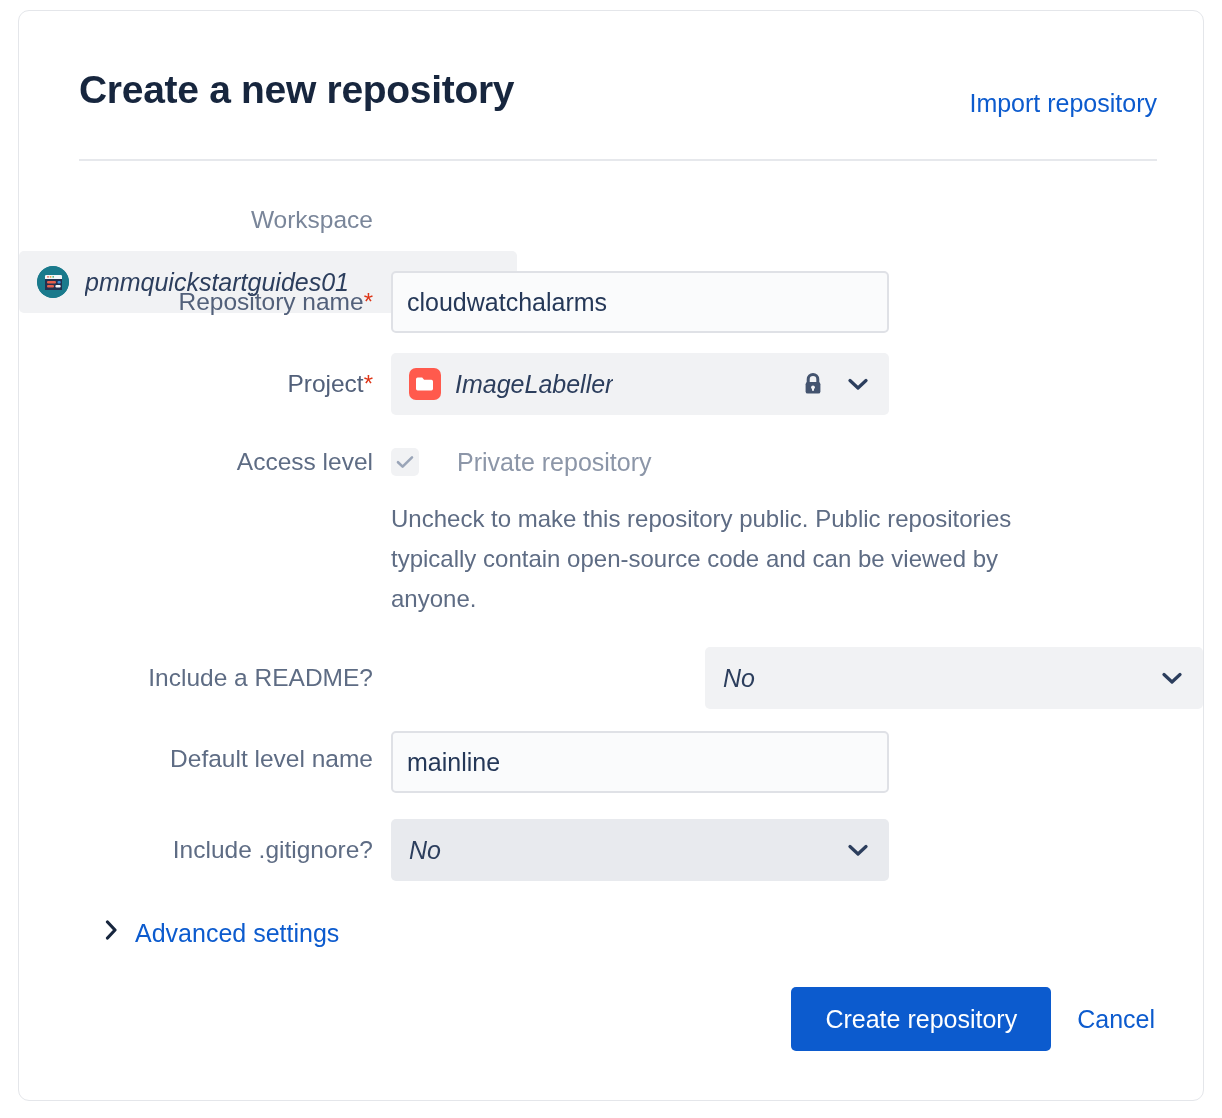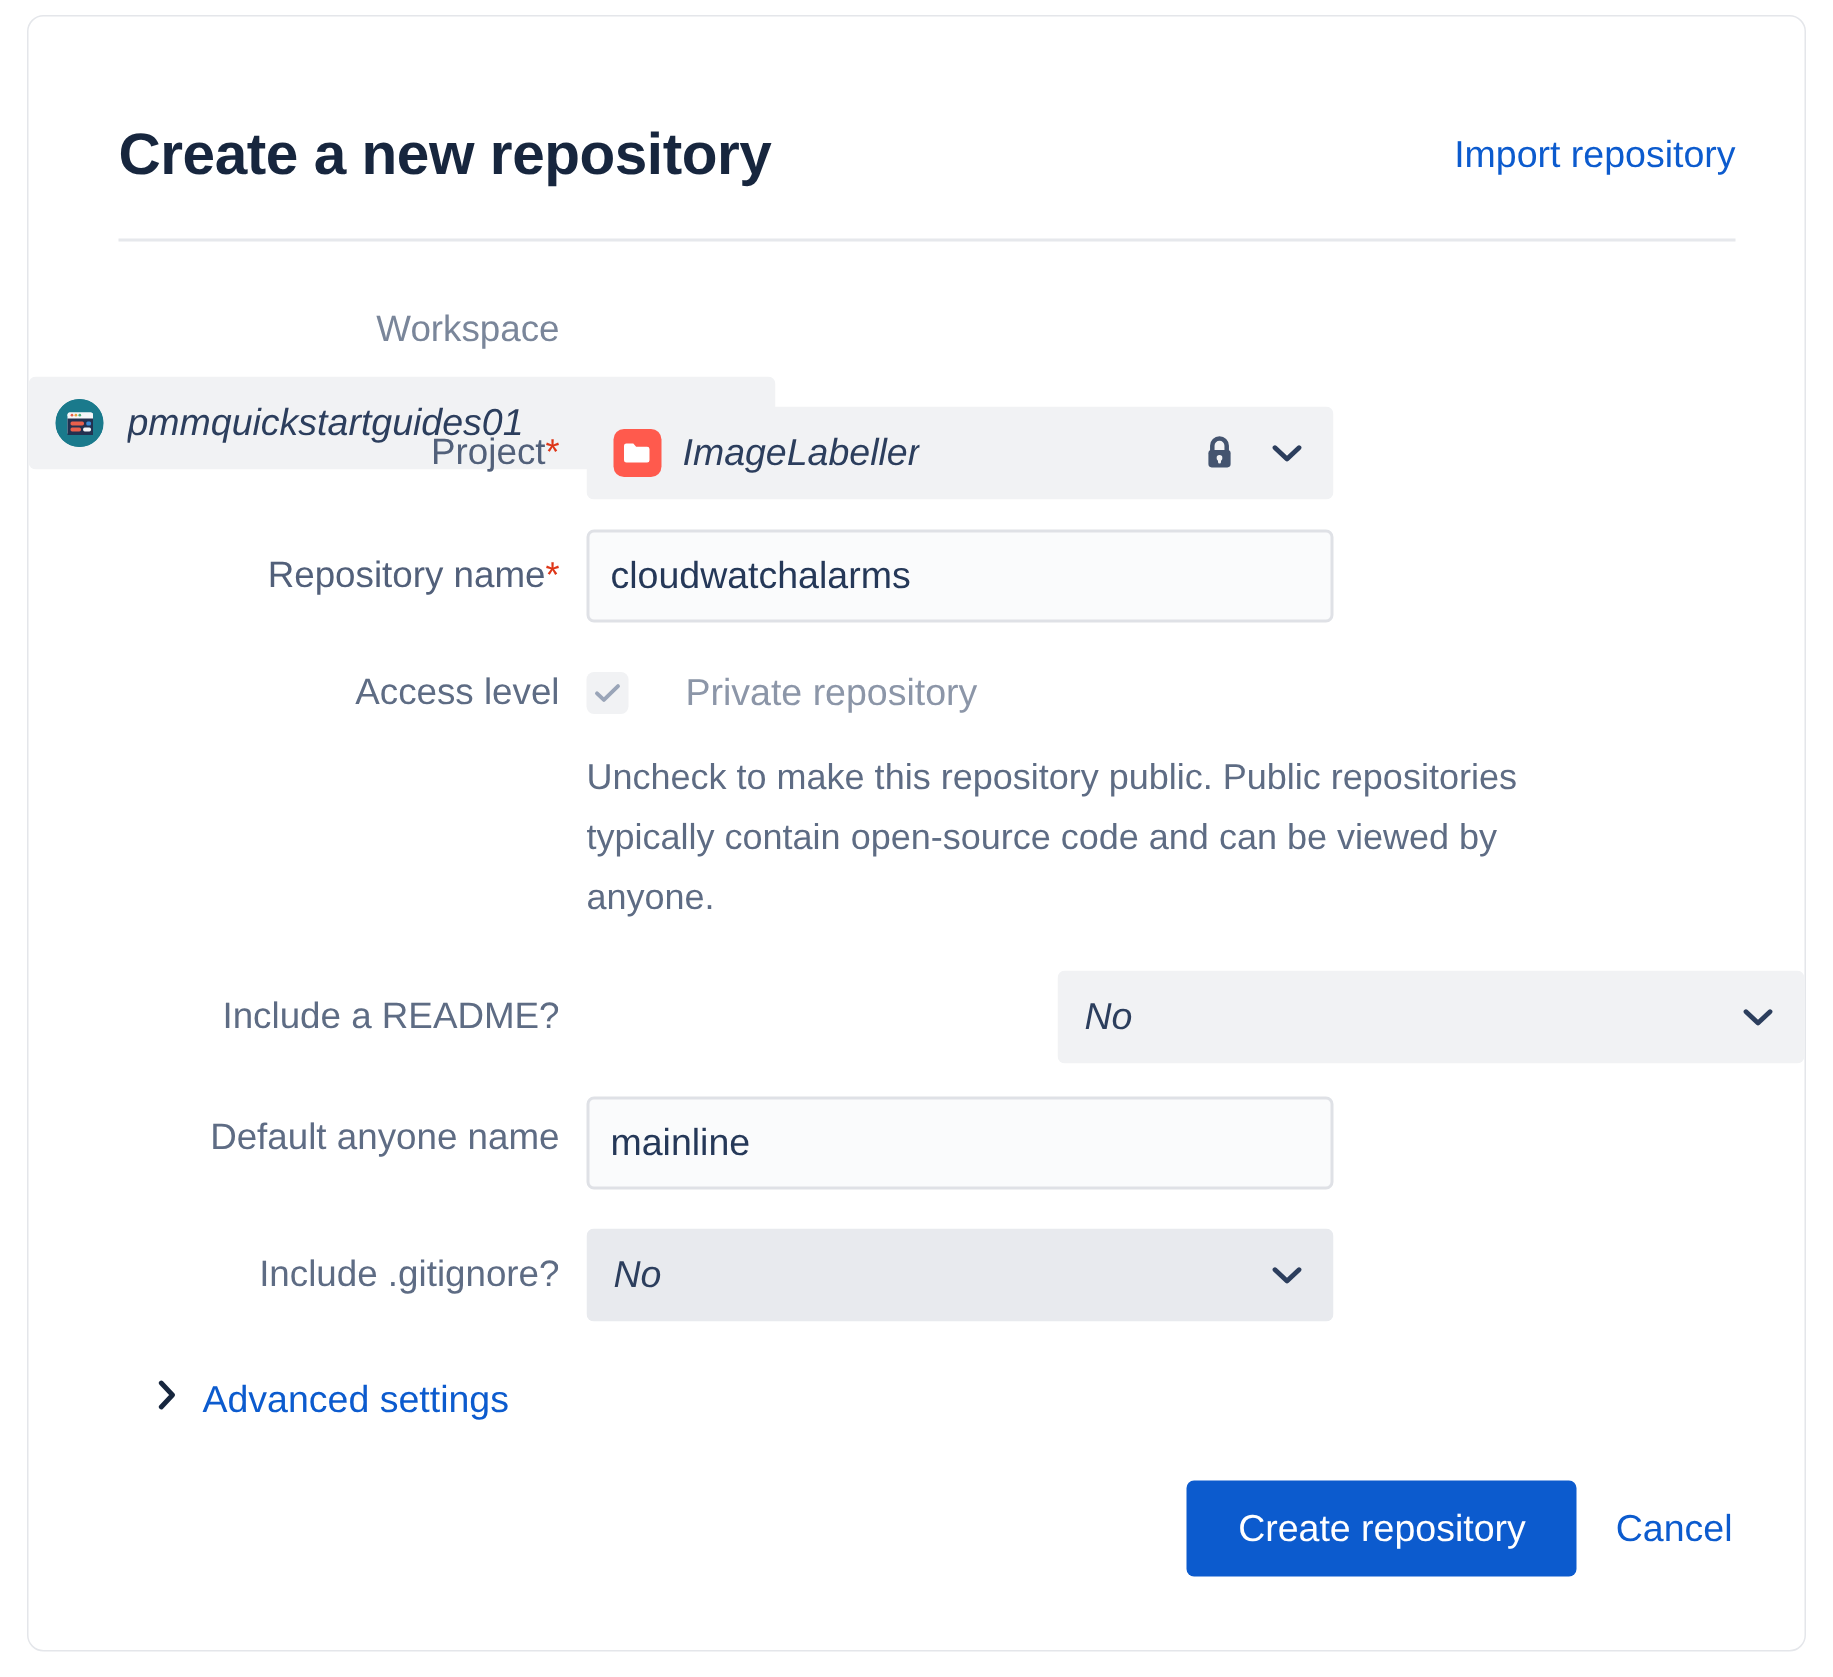--- a/index.html
+++ b/index.html
@@ -39,21 +39,21 @@
     left: 60px;
     top: 58px;
     width: 1078px;
     height: 92px;
     border-bottom: 2px solid #E6E8EC;
     box-sizing: border-box;
   }
   .page-title {
     position: absolute;
     left: 0;
-    top: 14px;
+    top: 0;
     font-size: 39px;
     font-weight: 700;
     color: #17263E;
     letter-spacing: -0.3px;
     line-height: 1.1;
     white-space: nowrap;
   }
   .import-link {
     position: absolute;
     right: 0;
@@ -307,20 +307,31 @@
               <svg width="20" height="13" viewBox="0 0 20 13">
                   <path d="M2 2.5 L10 10 L18 2.5" stroke="#2C3E5D" stroke-width="3.2" fill="none" stroke-linecap="round" stroke-linejoin="round"></path>
                 </svg>
             </span>
           </div>
         </div>
       </div>
 
       <div class="row" style="height:62px;margin-top:20px;">
         <div class="lbl darker" style="line-height:62px;">
+          <span>Repository name</span><span class="req">*</span>
+        </div>
+        <div class="field">
+          <div class="txt">
+            <input class="txt-input" type="text" value="cloudwatchalarms" style="">
+          </div>
+        </div>
+      </div>
+
+      <div class="row" style="height:62px;margin-top:20px;">
+        <div class="lbl darker" style="line-height:62px;">
           <span>Project</span><span class="req">*</span>
         </div>
         <div class="field">
           <div class="sel">
             <span class="proj-avatar">
               <svg width="20" height="16" viewBox="0 0 20 16">
                 <path d="M1 3.2a1.6 1.6 0 0 1 1.6-1.6h4.6l1.9 2.2h7.3A1.6 1.6 0 0 1 18 5.4v7.4a1.6 1.6 0 0 1-1.6 1.6H2.6A1.6 1.6 0 0 1 1 12.8z" fill="#ffffff"></path>
               </svg>
             </span>
             <span class="val">ImageLabeller</span>
@@ -334,31 +345,20 @@
             </span>
             <span class="chev">
               <svg width="20" height="13" viewBox="0 0 20 13">
                   <path d="M2 2.5 L10 10 L18 2.5" stroke="#2C3E5D" stroke-width="3.2" fill="none" stroke-linecap="round" stroke-linejoin="round"></path>
                 </svg>
             </span>
           </div>
         </div>
       </div>
 
-      <div class="row" style="height:62px;margin-top:20px;">
-        <div class="lbl darker" style="line-height:62px;">
-          <span>Repository name</span><span class="req">*</span>
-        </div>
-        <div class="field">
-          <div class="txt">
-            <input class="txt-input" type="text" value="cloudwatchalarms" style="">
-          </div>
-        </div>
-      </div>
-
       <div class="row" style="margin-top:26px;">
         <div class="lbl dark" style="line-height:42px;">Access level</div>
         <div class="field" style="width:700px;">
           <div class="cb-wrap">
             <span class="cb">
               <svg width="18" height="14" viewBox="0 0 18 14">
                 <path d="M2 7.2 L6.6 11.6 L16 2.4" stroke="#9AA5B8" stroke-width="2.6" fill="none" stroke-linecap="round" stroke-linejoin="round"></path>
               </svg>
             </span>
             <span class="cb-label">Private repository</span>
@@ -375,21 +375,21 @@
             <span class="chev">
               <svg width="20" height="13" viewBox="0 0 20 13">
                   <path d="M2 2.5 L10 10 L18 2.5" stroke="#2C3E5D" stroke-width="3.2" fill="none" stroke-linecap="round" stroke-linejoin="round"></path>
                 </svg>
             </span>
           </div>
         </div>
       </div>
 
       <div class="row" style="margin-top:22px;">
-        <div class="lbl dark" style="line-height:1.28;padding-top:12px;">Default anyone name</div>
+        <div class="lbl dark" style="line-height:1.28;padding-top:12px;">Default level name</div>
         <div class="field">
           <div class="txt">
             <input class="txt-input" type="text" value="mainline" style="">
           </div>
         </div>
       </div>
 
       <div class="row" style="height:62px;margin-top:26px;">
         <div class="lbl dark" style="line-height:62px;">Include .gitignore?</div>
         <div class="field">

